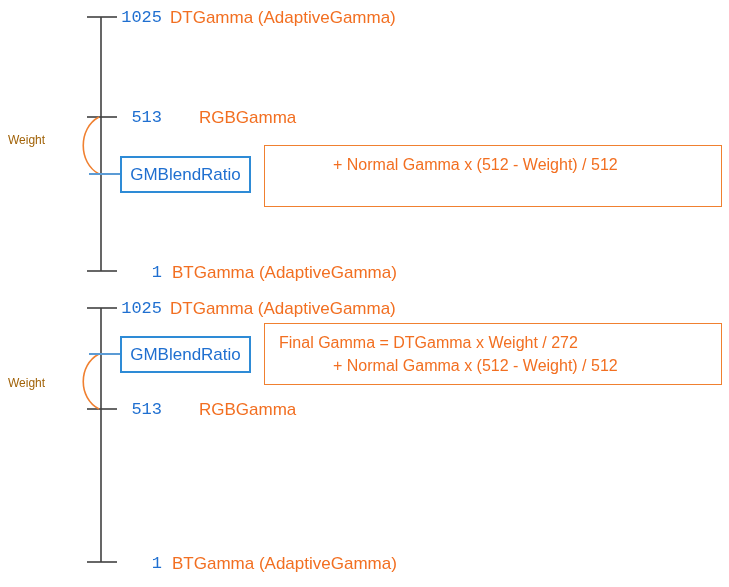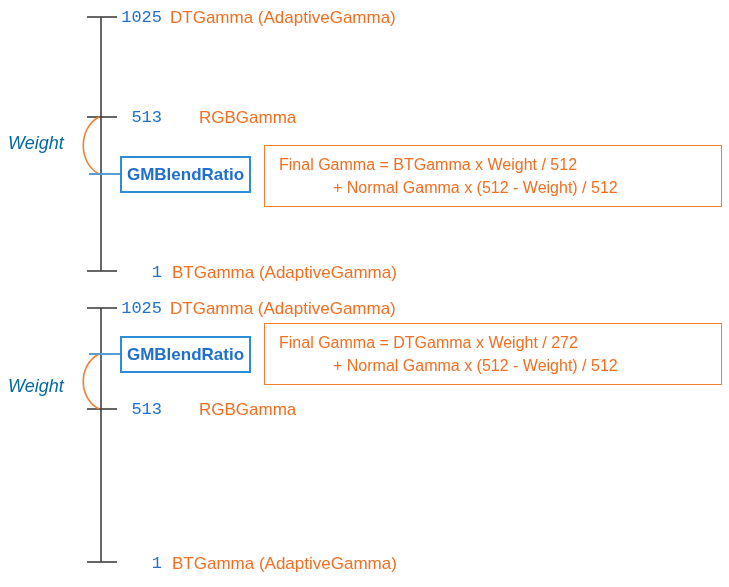--- a/index.html
+++ b/index.html
@@ -37,35 +37,33 @@
     font-size: 17px;
     text-align: right;
     font-family: Liberation Mono, monospace;
   }
   .val-name {
     color: #f26f21;
     font-size: 17px;
     text-align: center;
   }
   .weight-lbl {
-    color: #0369a1;
-    font-size: 18px;
-    font-style: italic;
+    color: #a16207;
+    font-size: 12px;
   }
   .blend-box {
     position: absolute;
     box-sizing: border-box;
     border: 2px solid #2e8bd6;
     background: #ffffff;
     color: #1f6fd0;
     font-size: 17px;
     display: flex;
     align-items: center;
     justify-content: center;
-    font-weight: bold;
   }
   .formula-box {
     position: absolute;
     box-sizing: border-box;
     border: 1.5px solid #f08030;
     background: #ffffff;
     color: #f26f21;
     font-size: 16px;
     padding: 7px 10px 7px 14px;
   }
@@ -124,21 +122,20 @@
   <div class="lbl val-num" style="left:118px; top:264px; width:44px;">1</div>
   <div class="lbl val-name" style="left:172px; top:264px;">BTGamma (AdaptiveGamma)</div>
 
   <div class="lbl weight-lbl" style="left:8px; top:134px;">Weight</div>
 
   <div class="blend-box" style="left:120px; top:156px; width:131px; height:37px;">
     <span>GMBlendRatio</span>
   </div>
 
   <div class="formula-box" style="left:264px; top:145px; width:458px; height:62px;">
-    <span class="formula-line">Final Gamma = BTGamma x Weight / 512</span>
     <span class="formula-line indent">+ Normal Gamma x (512 - Weight) / 512</span>
   </div>
 
   <div class="lbl val-num" style="left:118px; top:300px; width:44px;">1025</div>
   <div class="lbl val-name" style="left:170px; top:300px;">DTGamma (AdaptiveGamma)</div>
 
   <div class="lbl val-num" style="left:118px; top:401px; width:44px;">513</div>
   <div class="lbl val-name" style="left:199px; top:401px;">RGBGamma</div>
 
   <div class="lbl val-num" style="left:118px; top:555px; width:44px;">1</div>

